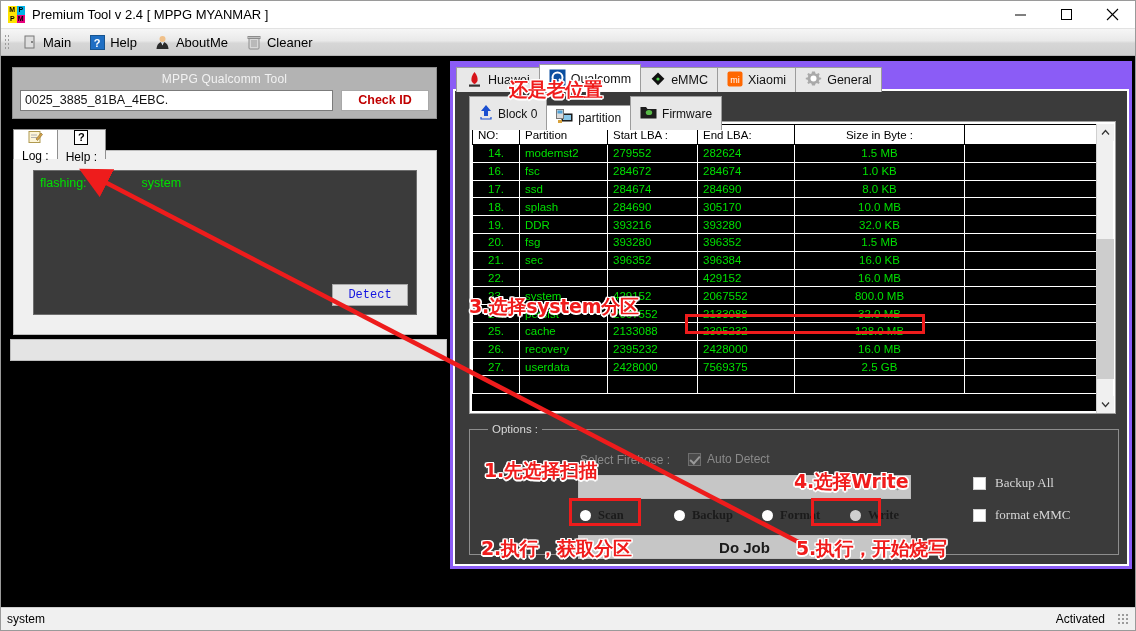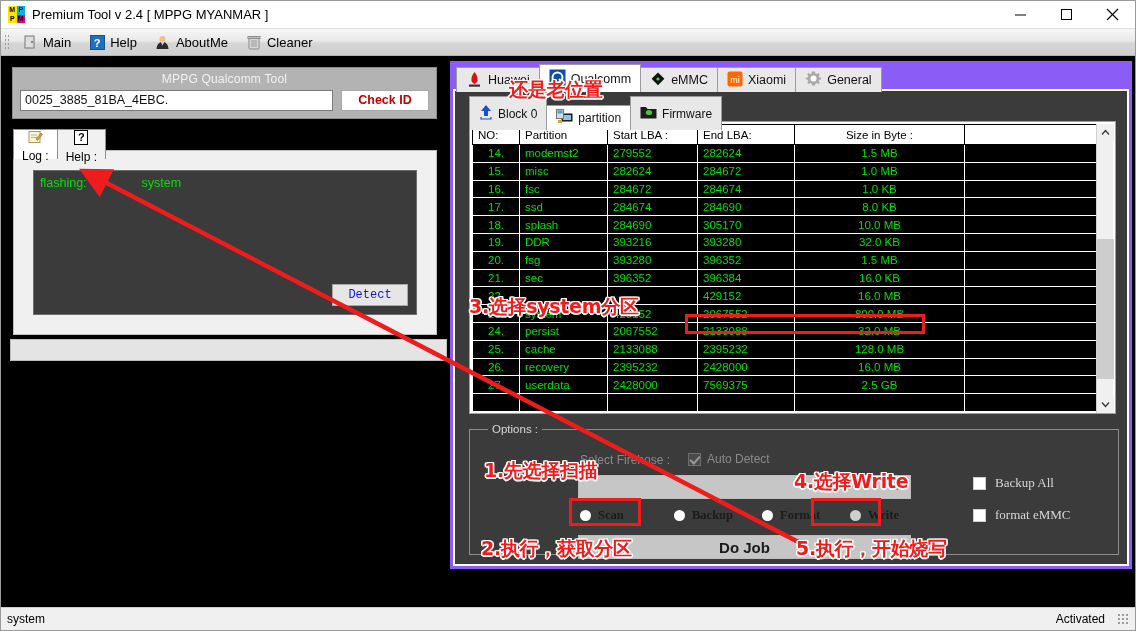--- a/index.html
+++ b/index.html
@@ -467,28 +467,20 @@
             <tbody>
                 <tr>
                   <td class="num">14.</td>
                   <td>modemst2</td>
                   <td>279552</td>
                   <td>282624</td>
                   <td class="size">1.5 MB</td>
                   <td></td>
                 </tr>
                 <tr>
-                  <td class="num">15.</td>
-                  <td>misc</td>
-                  <td>282624</td>
-                  <td>284672</td>
-                  <td class="size">1.0 MB</td>
-                  <td></td>
-                </tr>
-                <tr>
                   <td class="num">16.</td>
                   <td>fsc</td>
                   <td>284672</td>
                   <td>284674</td>
                   <td class="size">1.0 KB</td>
                   <td></td>
                 </tr>
                 <tr>
                   <td class="num">17.</td>
                   <td>ssd</td>

